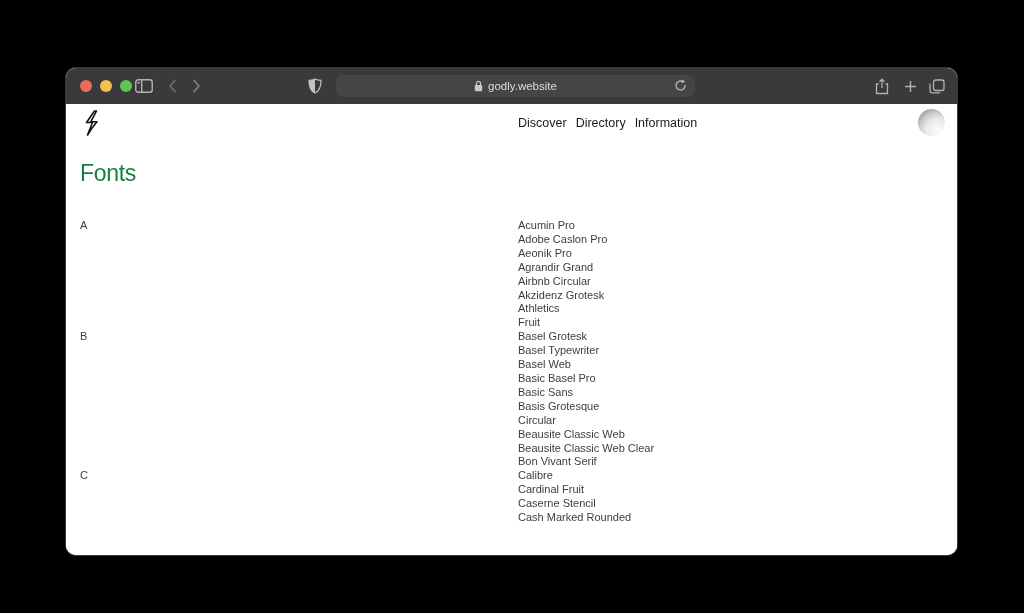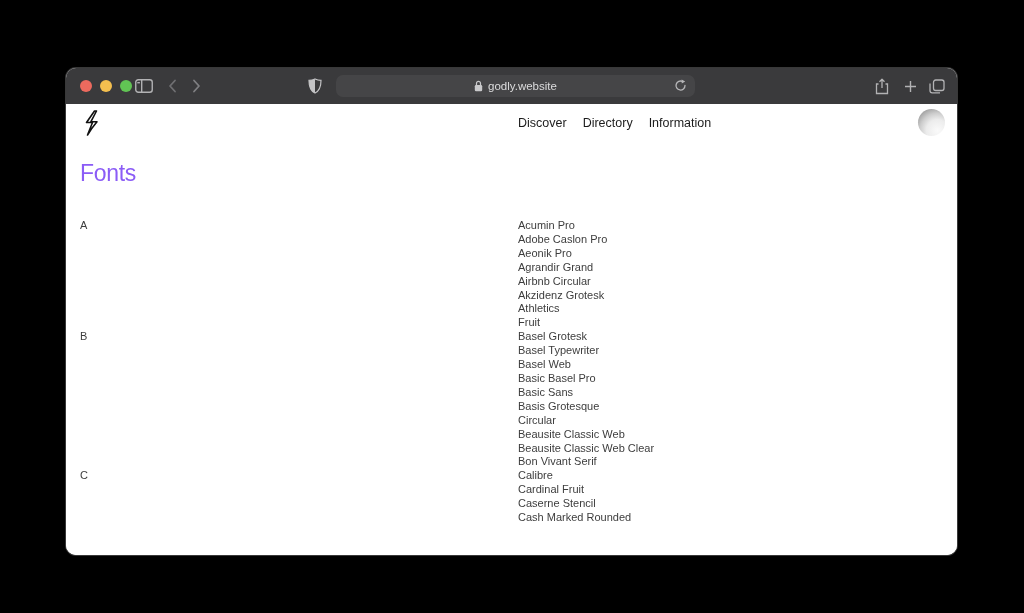--- a/index.html
+++ b/index.html
@@ -30,27 +30,27 @@
 
   .url-field { position:absolute; left:270px; top:7px; width:359px; height:22px;
     background:#454547; border-radius:7px; display:flex; align-items:center; justify-content:center; }
   .url-text { color:#dcdcdd; font-size:11.5px; display:flex; align-items:center; gap:5px; }
   .reload { position:absolute; right:7px; top:3px; }
 
   
   .content { position:relative; height:451px; background:#fff; color:#111; }
 
   .logo { position:absolute; left:14px; top:5px; width:24px; height:28px; cursor:pointer; }
-  .nav { position:absolute; left:452px; top:12px; display:flex; gap:16px; font-size:12.5px; color:#1b1b1b; }
+  .nav { position:absolute; left:452px; top:12px; display:flex; gap:9px; font-size:12.5px; color:#1b1b1b; }
   .nav span { cursor:pointer; }
   .theme-toggle { position:absolute; right:12px; top:5px; width:27px; height:27px; border-radius:50%;
     background:radial-gradient(circle at 72% 80%, #fafafa 0%, #ececec 38%, #cdcdcd 60%, #7c7c7c 100%);
     cursor:pointer; }
 
-  .page-title { position:absolute; left:14px; top:56px; font-size:23px; letter-spacing:-0.3px; color:#8b5cf6; font-weight:400; }
+  .page-title { position:absolute; left:14px; top:56px; font-size:23px; letter-spacing:-0.3px; color:#15803d; font-weight:400; }
 
   .font-list { position:absolute; left:14px; right:14px; top:115px; bottom:0; overflow:hidden;
     font-size:11px; line-height:13.9px; color:#3d3d3d; }
   .group { display:flex; }
   .letter { width:438px; flex:0 0 438px; }
   .names { flex:1; }
   .font-name { cursor:pointer; white-space:nowrap; }
 
   svg { display:block; }
 </style>

